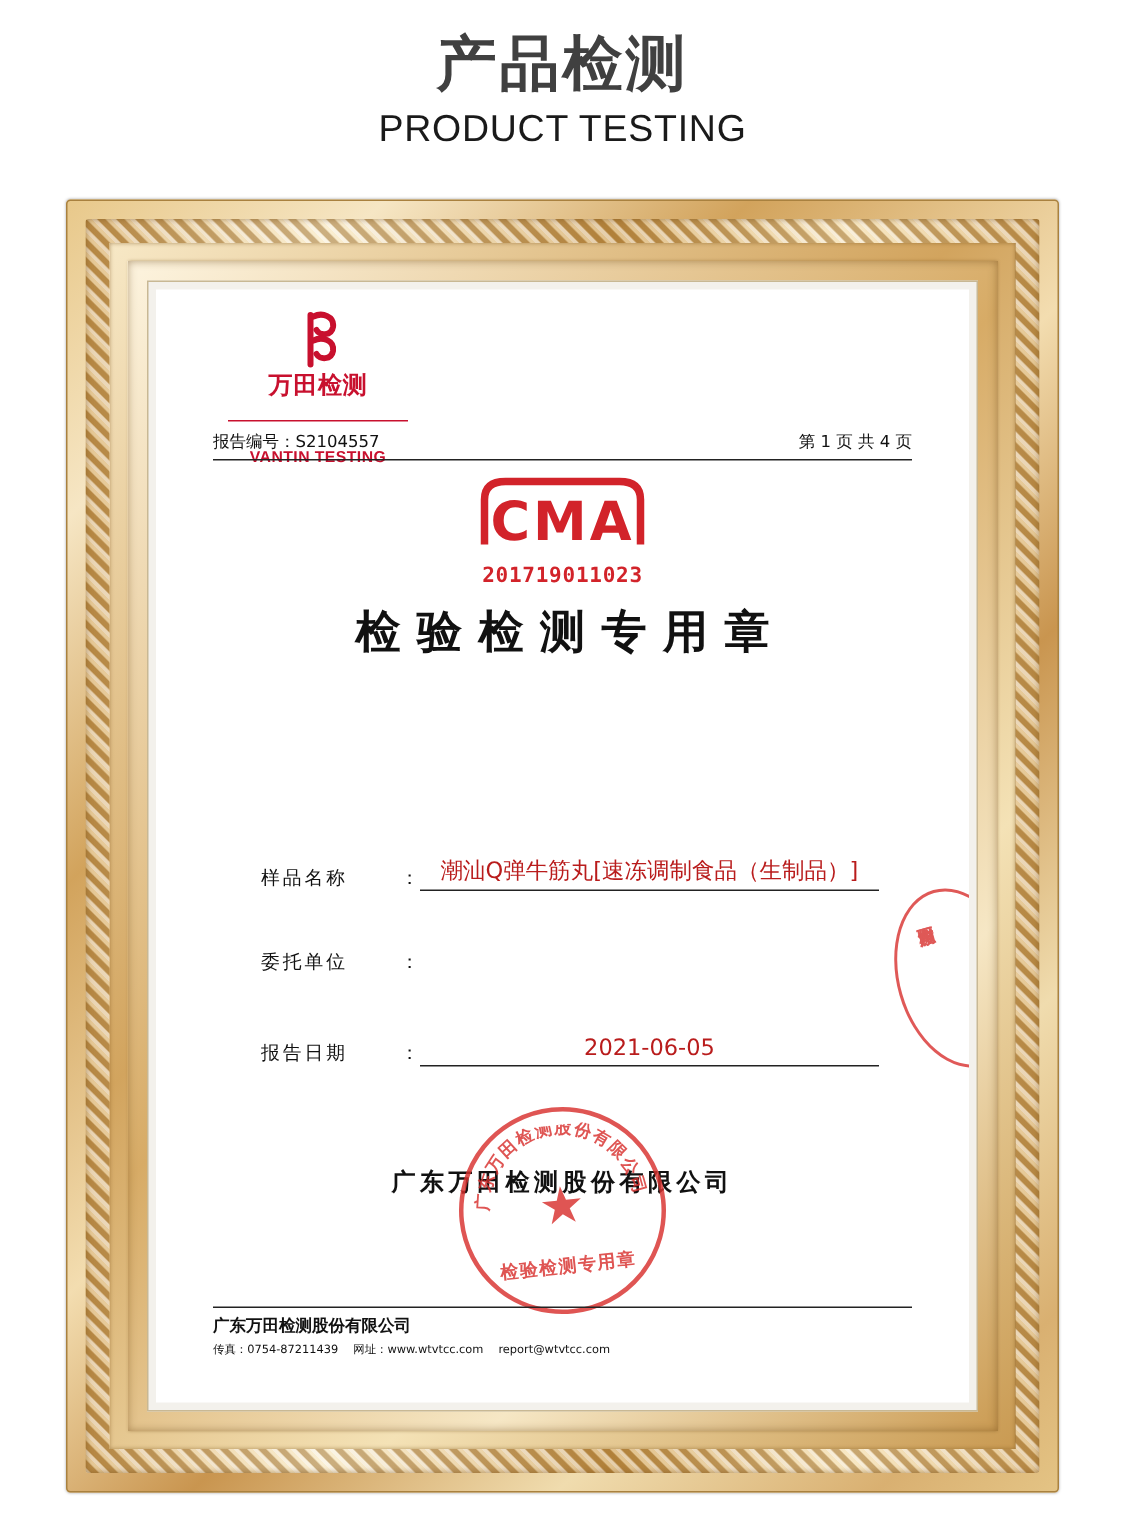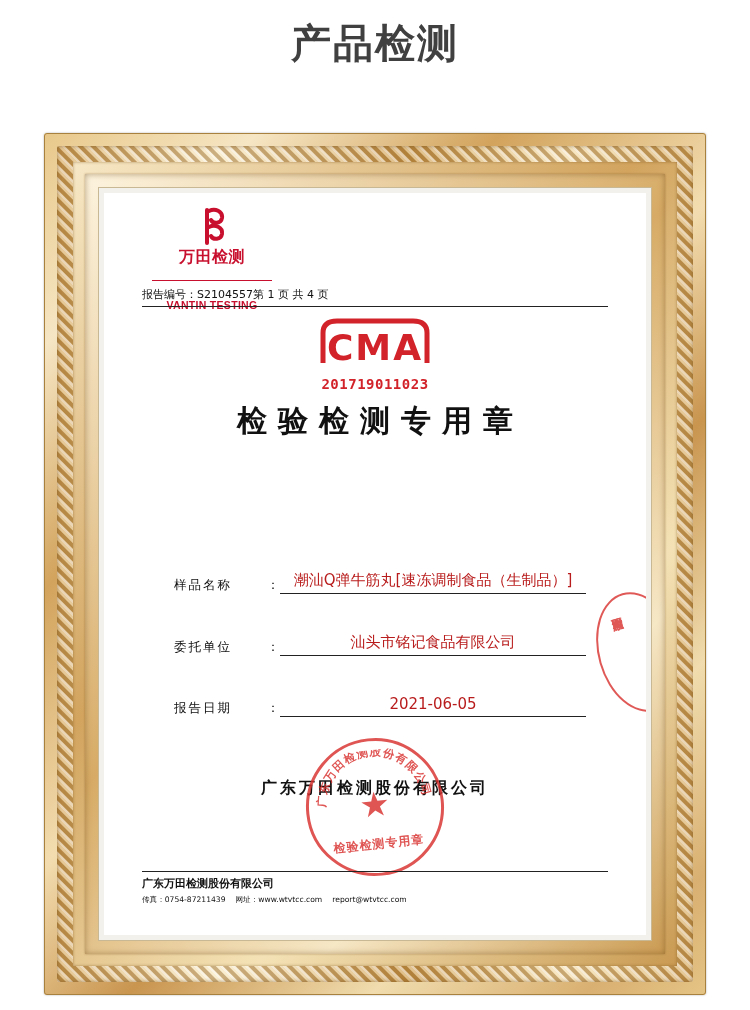--- a/index.html
+++ b/index.html
@@ -153,21 +153,21 @@
   
   .report-row {
     position: absolute;
     left: 38px;
     right: 38px;
     top: 94px;
     font-family: "DejaVu Sans", sans-serif;
     font-size: 11px;
     color: #111;
     display: flex;
-    justify-content: flex-start;
+    justify-content: space-between;
     padding-bottom: 4px;
     border-bottom: 1.6px solid #222;
   }
 
   
   .cma-wrap {
     position: absolute;
     top: 120px;
     left: 0;
     width: 100%;
@@ -350,20 +350,21 @@
     display: flex;
     flex-wrap: wrap;
     gap: 10px;
   }
 </style>
 </head>
 <body>
 
 <div class="page-header">
   <div class="header-cn">产品检测</div>
+  <div class="header-en">PRODUCT TESTING</div>
 </div>
 
 <div class="frame-outer">
   <div class="frame-band"></div>
   <div class="frame-inner-bevel"></div>
   <div class="frame-mat"></div>
 
   <div class="doc">
 
     <div class="logo-block">
@@ -397,21 +398,20 @@
 
     <div class="fields">
       <div class="field-row">
         <span class="field-label">样品名称</span>
         <span class="field-colon">：</span>
         <span class="field-value">潮汕Q弹牛筋丸[速冻调制食品（生制品）]</span>
       </div>
       <div class="field-row">
         <span class="field-label">委托单位</span>
         <span class="field-colon">：</span>
-        <span class="field-value">汕头市铭记食品有限公司</span>
       </div>
       <div class="field-row">
         <span class="field-label">报告日期</span>
         <span class="field-colon">：</span>
         <span class="field-value">2021-06-05</span>
       </div>
     </div>
 
     <div class="company-line">广东万田检测股份有限公司</div>
 

